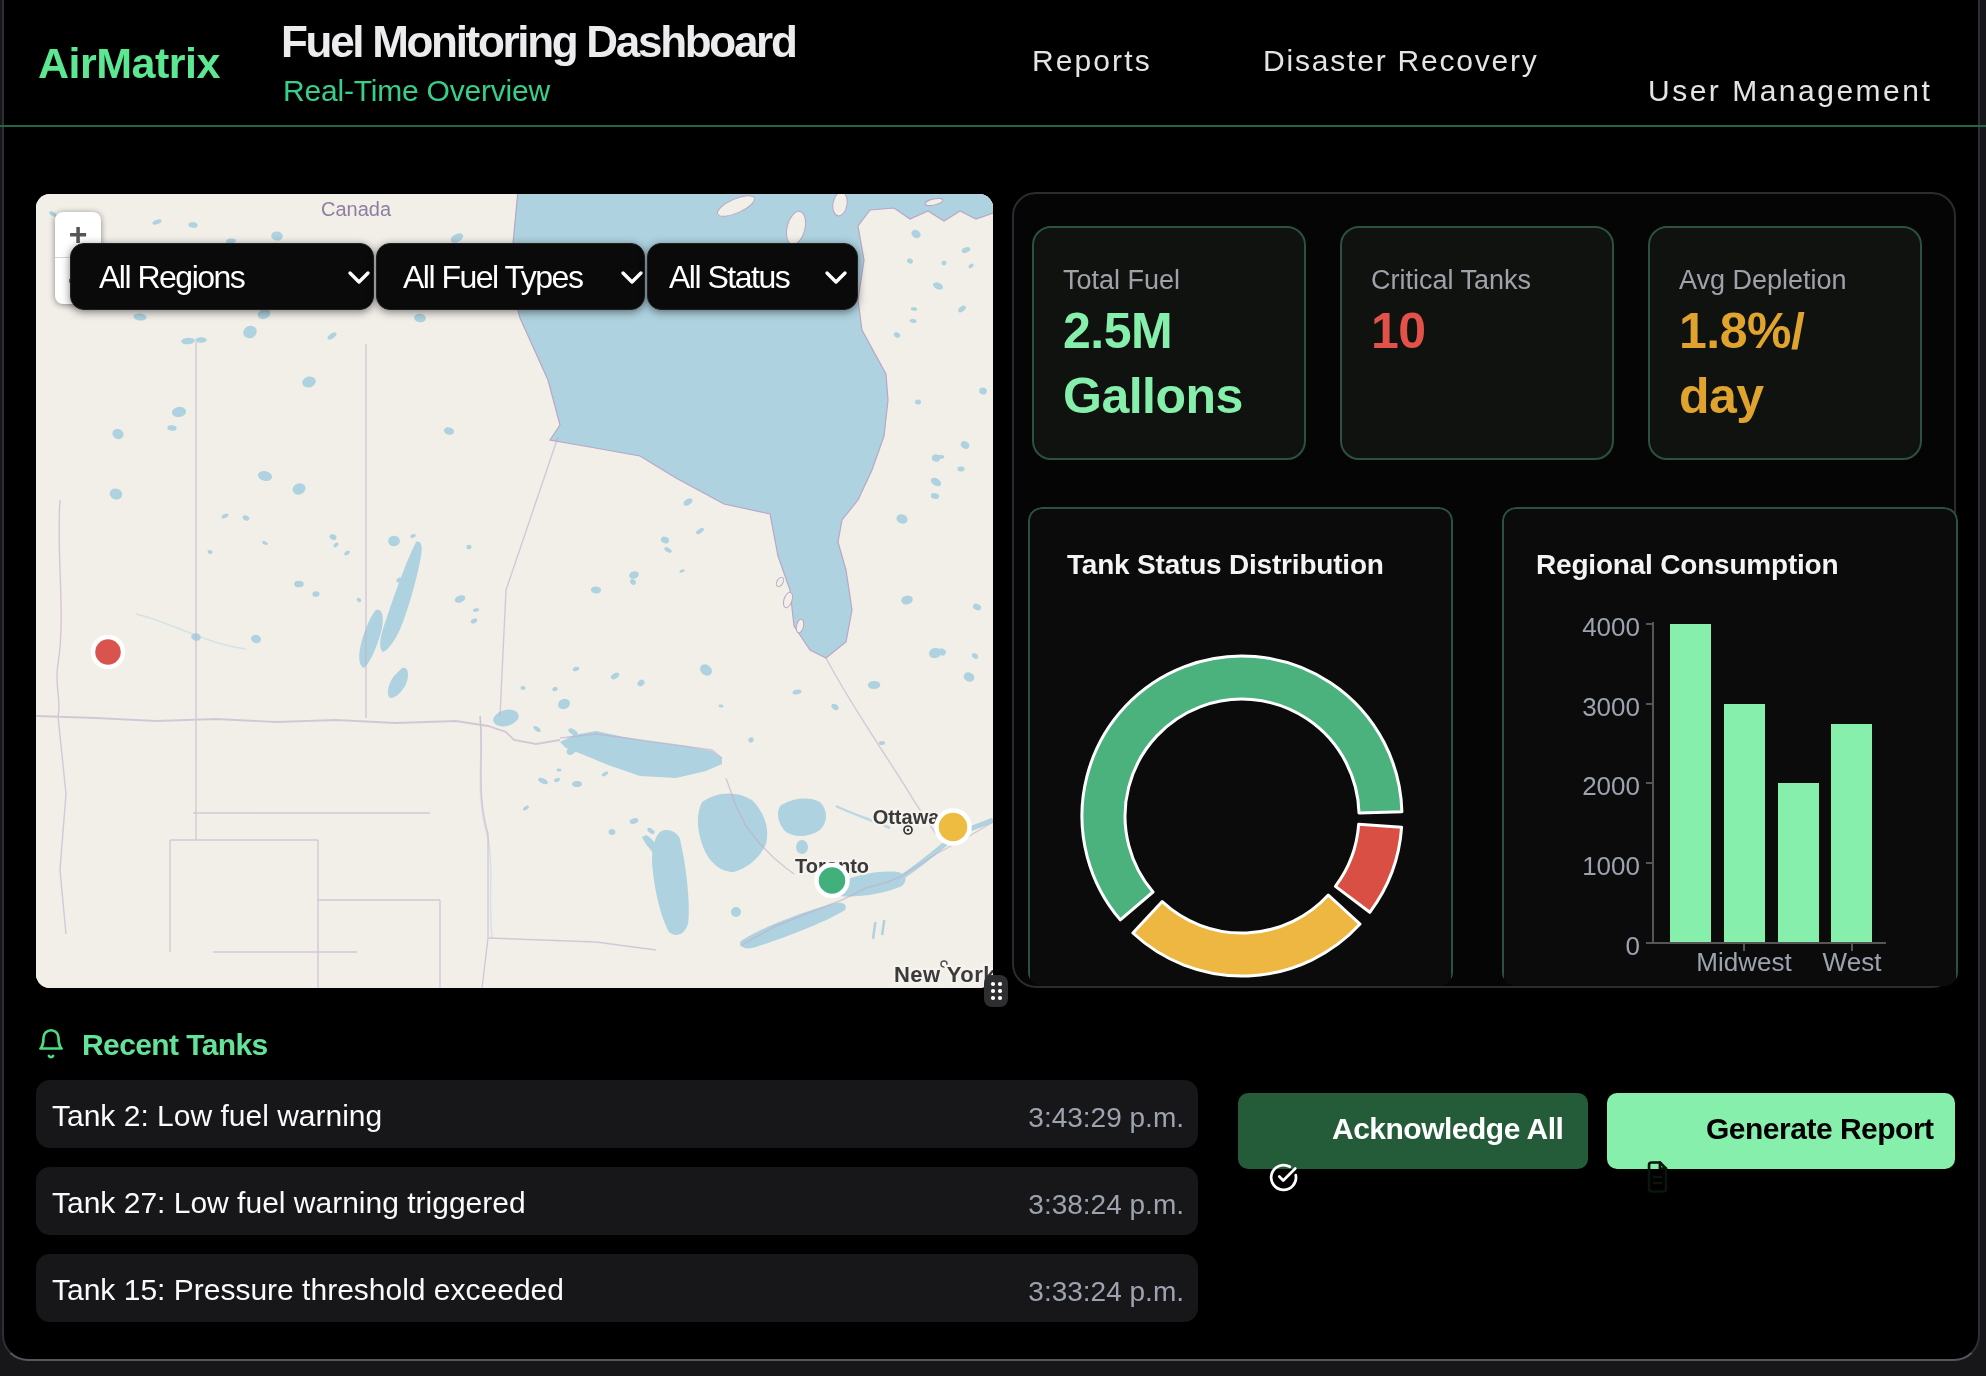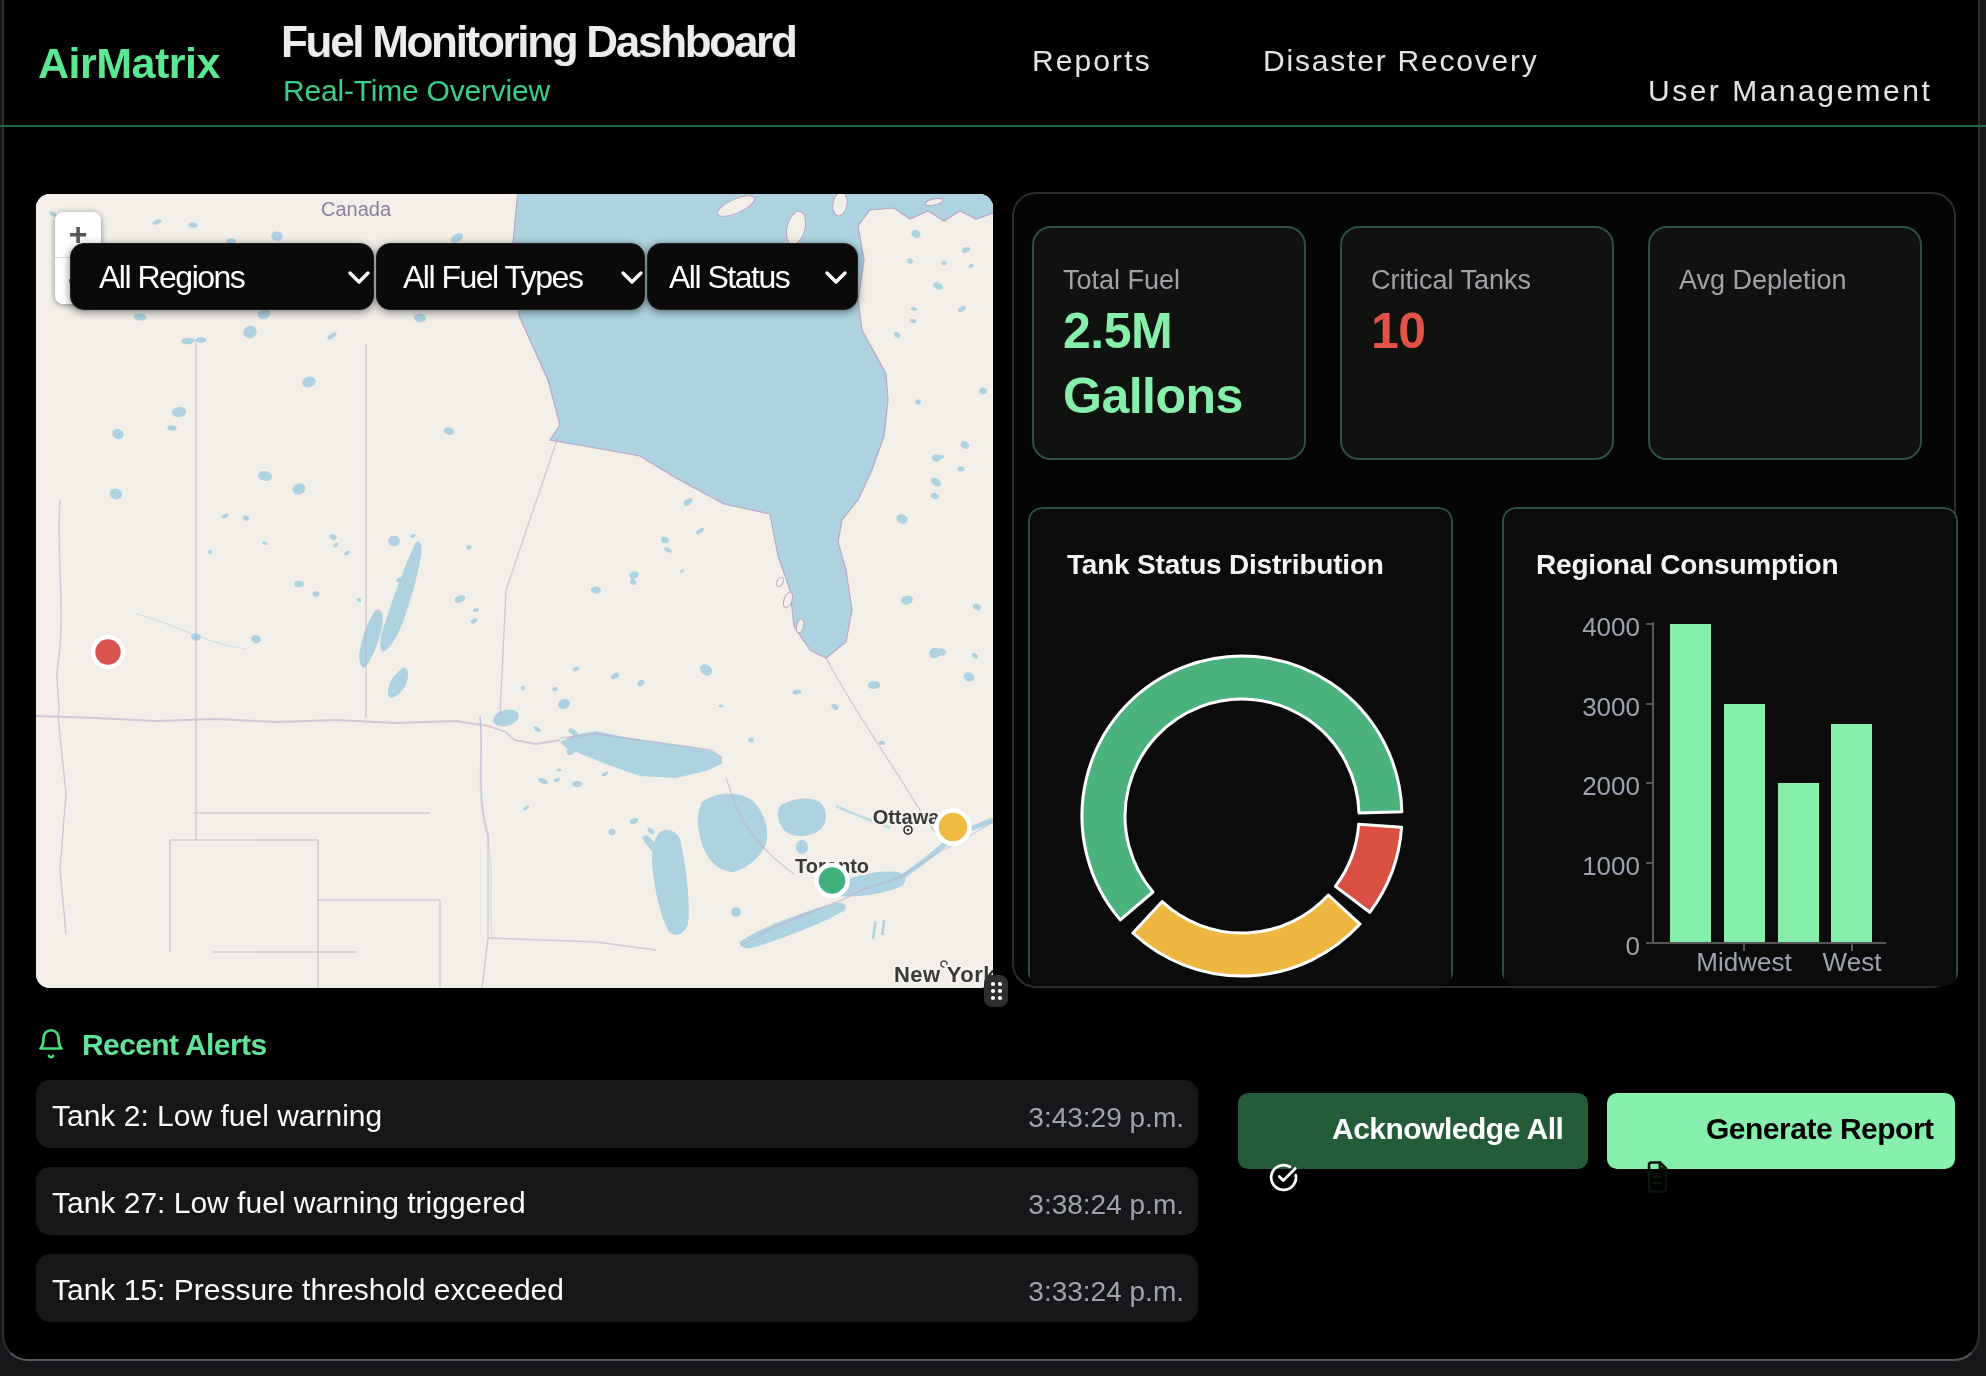--- a/index.html
+++ b/index.html
@@ -278,20 +278,21 @@
 <div class="abs stat" style="left:1032px;">
   <div class="lab">Total Fuel</div>
   <div class="val" style="color:#86efac;">2.5M<br>Gallons</div>
 </div>
 <div class="abs stat" style="left:1340px;">
   <div class="lab">Critical Tanks</div>
   <div class="val" style="color:#e25248;">10</div>
 </div>
 <div class="abs stat" style="left:1648px;">
   <div class="lab">Avg Depletion</div>
+  <div class="val" style="color:#dfa32e;">1.8%/<br>day</div>
 </div>
 <div class="abs chartcard" style="left:1028px;clip-path:inset(0 0 21px 0 round 14px);">
   <div class="ctitle" style="left:37px;">Tank Status Distribution</div>
 </div>
 <div class="abs chartcard" style="left:1502px;width:456px;clip-path:inset(0 0 21px 0 round 14px);">
   <div class="ctitle" style="left:32px;">Regional Consumption</div>
 </div>
 
 <svg class="abs" style="left:1078px;top:652px;" width="328" height="328" viewBox="0 0 328 328">
   <g stroke="#fff" stroke-width="3" stroke-linejoin="round">
@@ -341,21 +342,21 @@
       <circle cx="16" cy="23" r="2.1"></circle>
   </g>
 </svg>
 
 <svg class="abs" style="left:36px;top:1026px;" width="30" height="36" viewBox="0 0 24 28">
   <g fill="none" stroke="#4ade80" stroke-width="2.1" stroke-linecap="round" stroke-linejoin="round">
     <path d="M6 9a6 6 0 0 1 12 0c0 7 2.5 8.6 2.5 8.6H3.5S6 16 6 9"></path>
     <path d="M10.3 23.5a1.94 1.94 0 0 0 3.4 0"></path>
   </g>
 </svg>
-<div class="abs" id="ralerts">Recent Alerts</div>
+<div class="abs" id="ralerts">Recent Tanks</div>
 <div class="abs arow" style="top:1080px;padding-left:16px;">
     <div class="t">Tank 2: Low fuel warning</div>
     <div class="tm">3:43:29 p.m.</div>
   </div>
 <div class="abs arow" style="top:1167px;">
     <div class="t">Tank 27: Low fuel warning triggered</div>
     <div class="tm">3:38:24 p.m.</div>
   </div>
 <div class="abs arow" style="top:1254px;">
     <div class="t">Tank 15: Pressure threshold exceeded</div>

